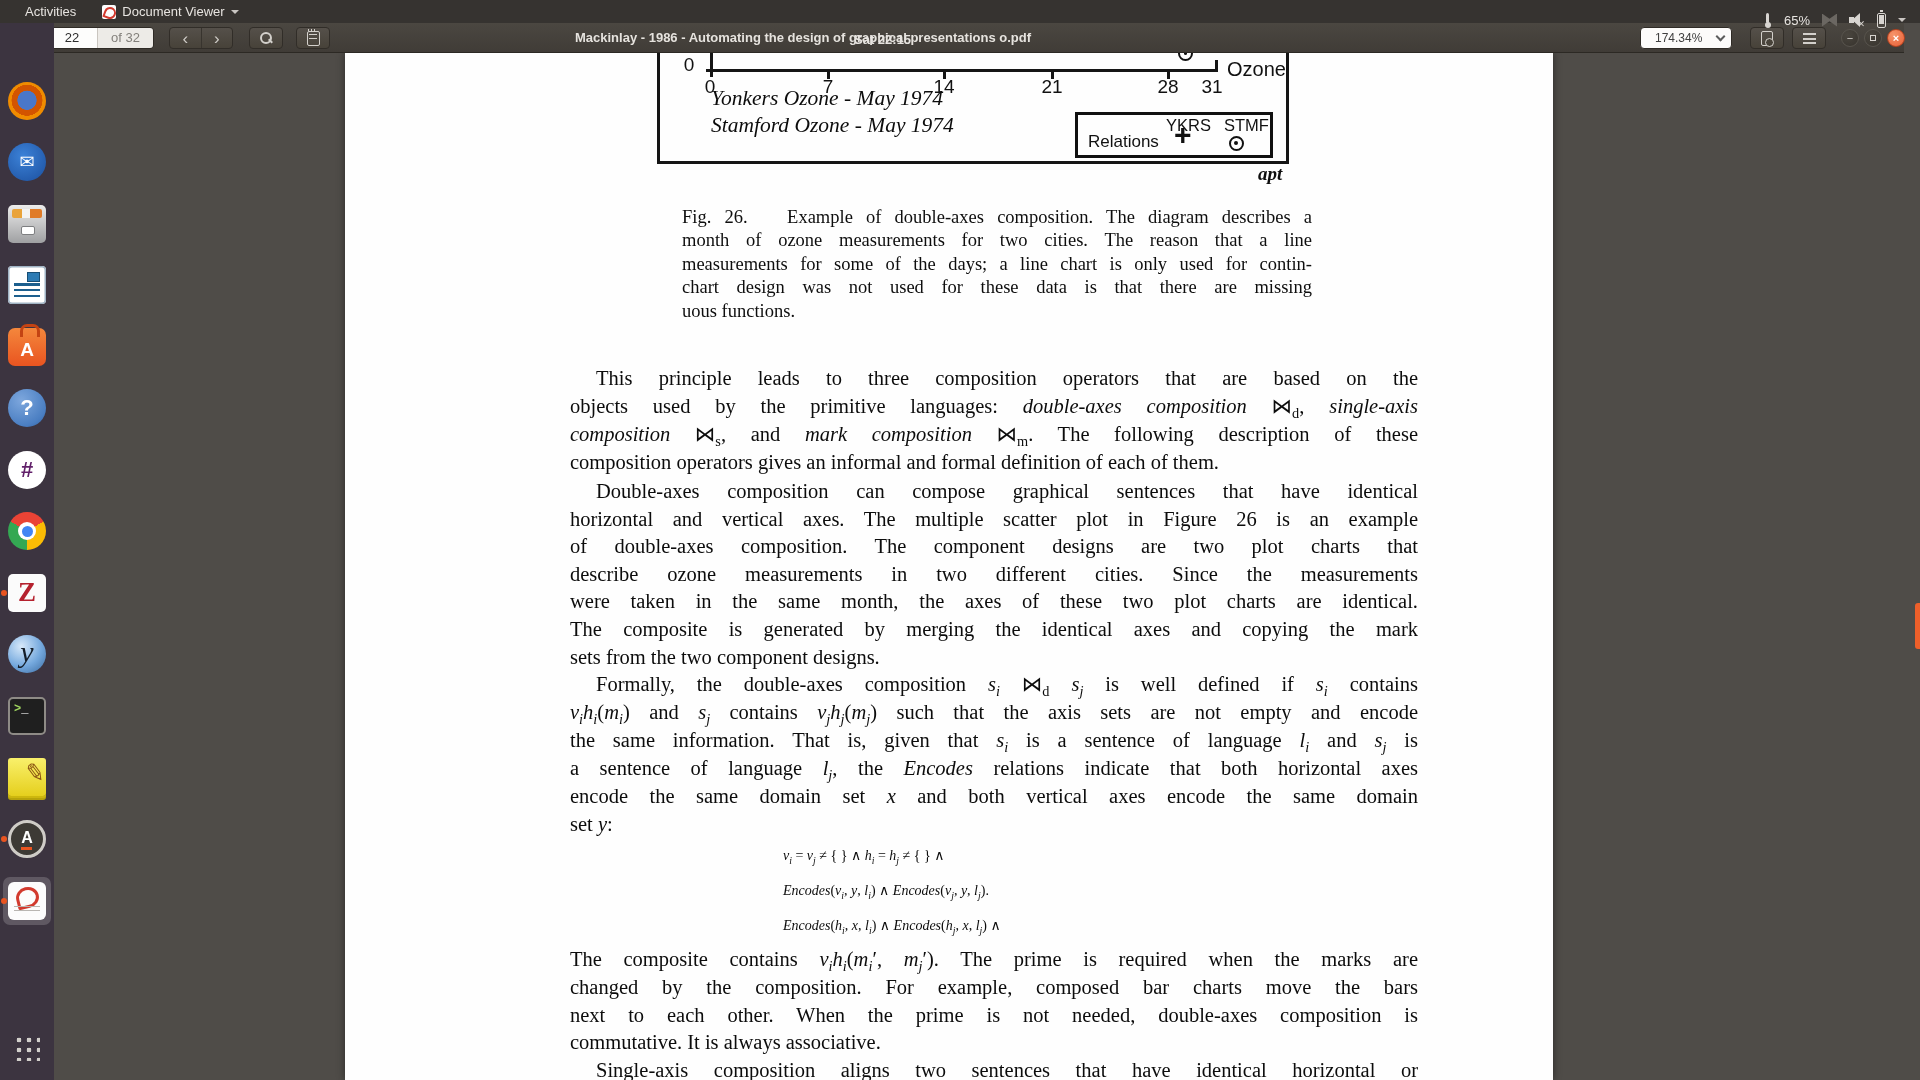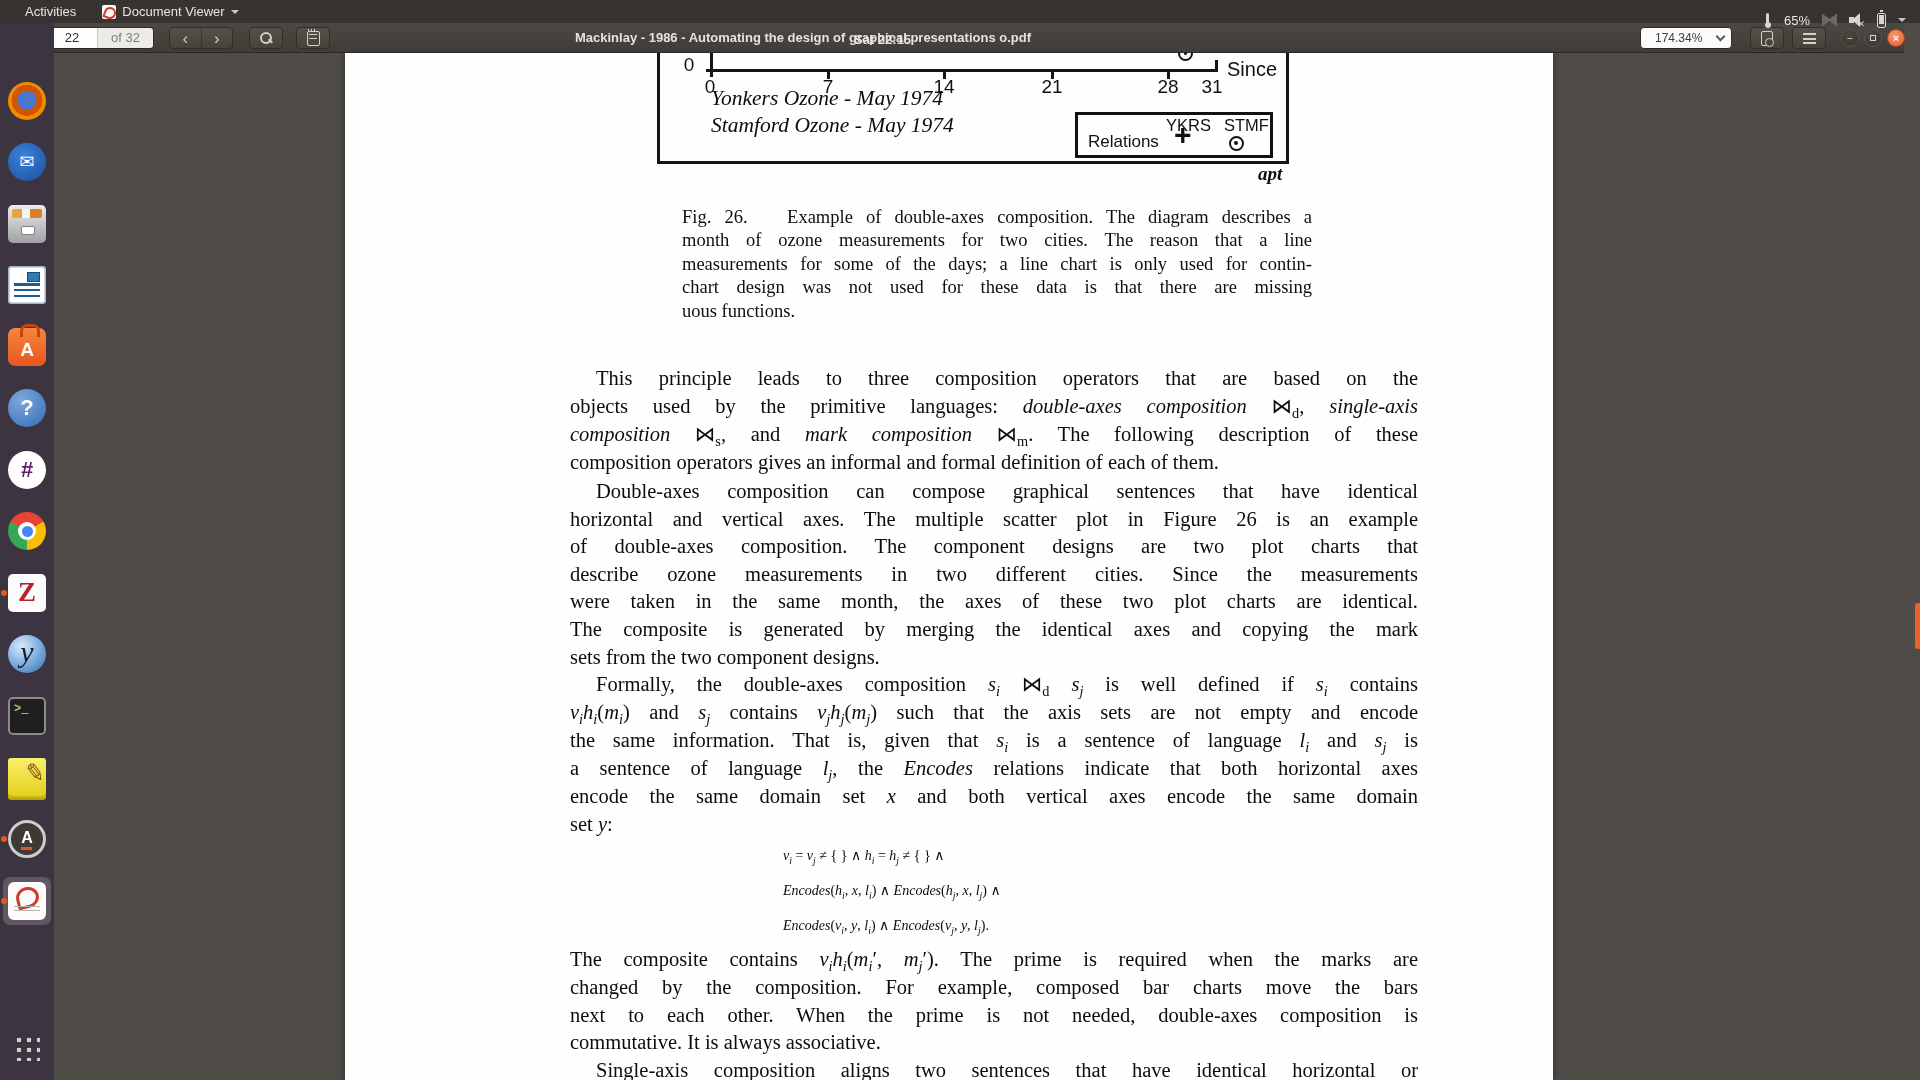--- a/index.html
+++ b/index.html
@@ -271,21 +271,21 @@
       <div class="tick" style="left:706px; top:17px; height:9px;"></div>
       <div class="tick" style="left:822px; top:17px; height:9px;"></div>
       <div class="tick" style="left:870px; top:7px; height:12px;"></div>
       <div class="ticklab" style="left:324px; top:1px;">0</div>
       <div class="ticklab" style="left:345px;">0</div>
       <div class="ticklab" style="left:463px;">7</div>
       <div class="ticklab" style="left:579px;">14</div>
       <div class="ticklab" style="left:687px;">21</div>
       <div class="ticklab" style="left:803px;">28</div>
       <div class="ticklab" style="left:847px;">31</div>
-      <div class="datelab">Since</div>
+      <div class="datelab">Ozone</div>
       <div class="pmark"></div>
       <div class="serlab" style="top:33px;">Yonkers Ozone - May 1974</div>
       <div class="serlab" style="top:60px;">Stamford Ozone - May 1974</div>
       <div class="legend">
         <span class="leg-t">Relations</span>
         <span class="leg-c" style="left:88px;">YKRS</span>
         <span class="leg-c" style="left:146px;">STMF</span>
         <span class="leg-plus">+</span>
         <span class="leg-circ"></span>
       </div>
@@ -320,22 +320,22 @@
         <div class="jl ind">Formally, the double-axes composition <i>s<sub>i</sub></i> ⋈<sub>d</sub> <i>s<sub>j</sub></i> is well defined if <i>s<sub>i</sub></i> contains</div>
         <div class="jl"><i>v<sub>i</sub>h<sub>i</sub></i>(<i>m<sub>i</sub></i>) and <i>s<sub>j</sub></i> contains <i>v<sub>j</sub>h<sub>j</sub></i>(<i>m<sub>j</sub></i>) such that the axis sets are not empty and encode</div>
         <div class="jl">the same information. That is, given that <i>s<sub>i</sub></i> is a sentence of language <i>l<sub>i</sub></i> and <i>s<sub>j</sub></i> is</div>
         <div class="jl">a sentence of language <i>l<sub>j</sub></i>, the <i>Encodes</i> relations indicate that both horizontal axes</div>
         <div class="jl">encode the same domain set <i>x</i> and both vertical axes encode the same domain</div>
         <div>set <i>y</i>:</div>
       </div>
 
       <div class="formula">
         <div><i>v<sub>i</sub></i> = <i>v<sub>j</sub></i> ≠ { } ∧ <i>h<sub>i</sub></i> = <i>h<sub>j</sub></i> ≠ { } ∧</div>
+        <div><i>Encodes</i>(<i>v<sub>i</sub></i>, <i>y</i>, <i>l<sub>i</sub></i>) ∧ <i>Encodes</i>(<i>v<sub>j</sub></i>, <i>y</i>, <i>l<sub>j</sub></i>).</div>
         <div><i>Encodes</i>(<i>h<sub>i</sub></i>, <i>x</i>, <i>l<sub>i</sub></i>) ∧ <i>Encodes</i>(<i>h<sub>j</sub></i>, <i>x</i>, <i>l<sub>j</sub></i>) ∧</div>
-        <div><i>Encodes</i>(<i>v<sub>i</sub></i>, <i>y</i>, <i>l<sub>i</sub></i>) ∧ <i>Encodes</i>(<i>v<sub>j</sub></i>, <i>y</i>, <i>l<sub>j</sub></i>).</div>
       </div>
 
       <div class="bpar p4">
         <div class="jl">The composite contains <i>v<sub>i</sub>h<sub>i</sub></i>(<i>m<sub>i</sub></i>′, <i>m<sub>j</sub></i>′). The prime is required when the marks are</div>
         <div class="jl">changed by the composition. For example, composed bar charts move the bars</div>
         <div class="jl">next to each other. When the prime is not needed, double-axes composition is</div>
         <div>commutative. It is always associative.</div>
         <div class="jl ind">Single-axis composition aligns two sentences that have identical horizontal or</div>
       </div>
 

